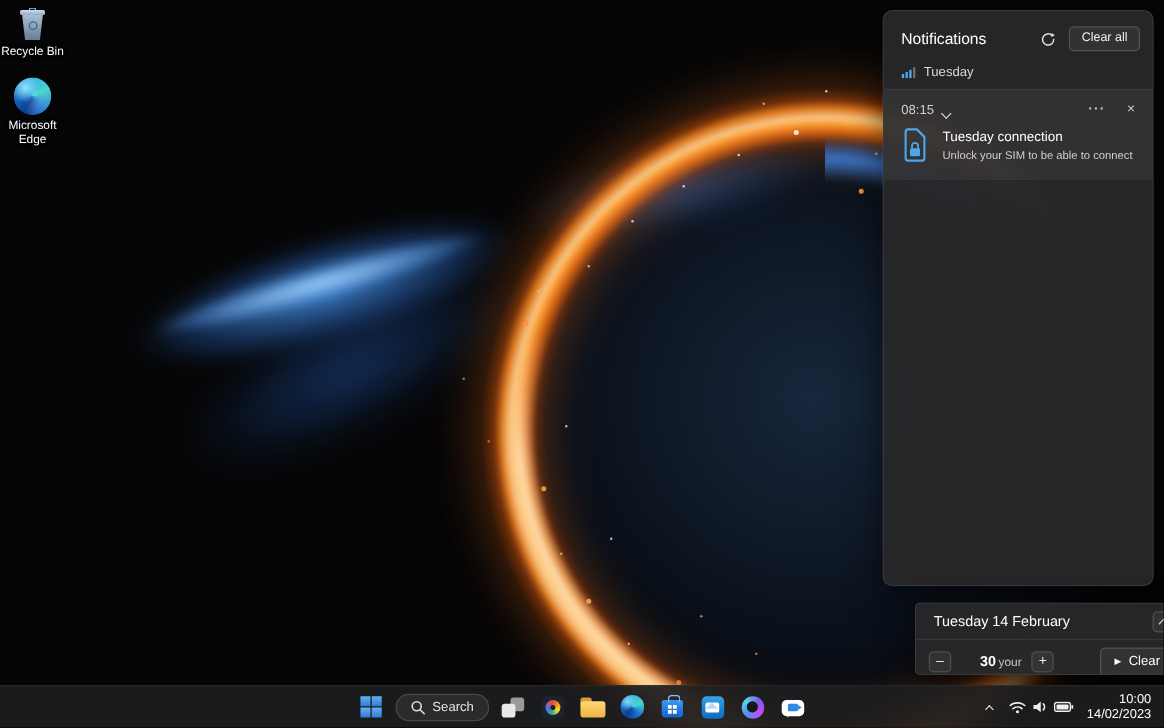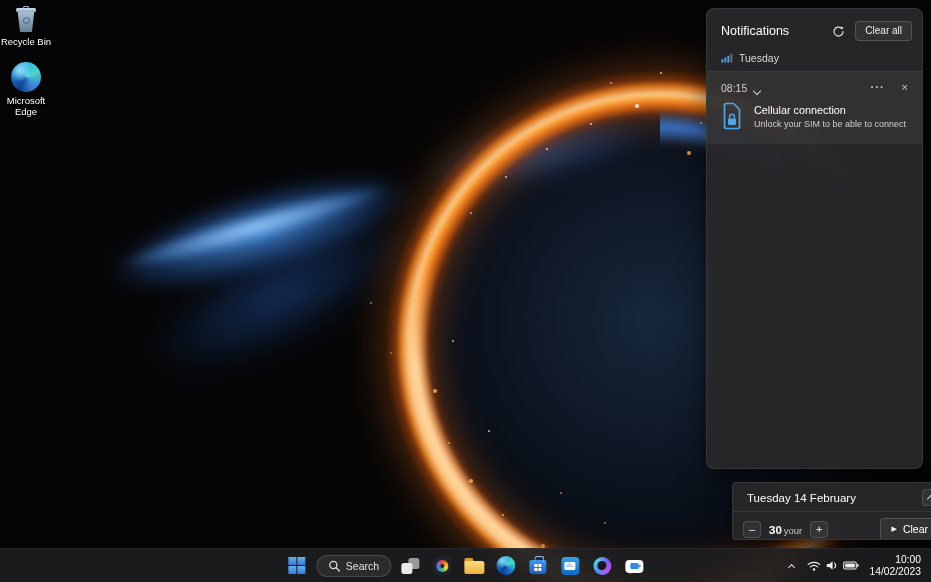--- a/index.html
+++ b/index.html
@@ -120,21 +120,21 @@
   .cal-row{ display:flex; align-items:center; justify-content:space-between;
     padding:6px 8px 5px 14px; }
   .cal-date{ font-size:11.5px; color:#fff; cursor:pointer; }
   .sq-btn{ width:18px; height:17px; border-radius:4px; background:rgba(255,255,255,.06);
     border:1px solid rgba(255,255,255,.14); color:#eee; display:flex; align-items:center;
     justify-content:center; cursor:pointer; font-size:11px; line-height:1; padding:0;
     font-family:inherit; }
   .divider{ height:1px; background:rgba(255,255,255,.08); }
   .focus-row{ display:flex; align-items:center; gap:8px; padding:6px 8px 0 10px; }
   .mins{ font-size:9.5px; color:#c9c9c9; }
-  .mins .v{ font-size:11.5px; font-weight:bold; color:#fff; margin-right:2px; }
+  .mins .v{ font-size:11.5px; font-weight:bold; color:#fff; margin-right:2px;margin-left:15px; }
   .focus-spacer{ flex:1; }
   .focus-btn{ display:flex; align-items:center; gap:6px; padding:4px 11px 5px;
     border-radius:4px; background:rgba(255,255,255,.06); border:1px solid rgba(255,255,255,.16);
     color:#fff; font-size:10.5px; cursor:pointer; font-family:inherit; }
   .focus-btn .play{ font-size:7px; color:#fff; }
 
   .chev{ display:inline-block; width:6px; height:6px;
     border-right:1.3px solid #cfcfcf; border-bottom:1.3px solid #cfcfcf; }
   .chev.down{ transform:rotate(45deg); margin-top:-3px; }
   .chev.up{ transform:rotate(-135deg); margin-top:3px; }
@@ -278,21 +278,21 @@
           <button class="toast-close">×</button>
         </div>
       </div>
       <div class="toast-body">
         <svg width="22" height="28" viewBox="0 0 22 28">
           <path d="M5.5 1.5 h7 l6 6 V24.5 a2 2 0 0 1 -2 2 H5.5 a2 2 0 0 1 -2 -2 V3.5 a2 2 0 0 1 2 -2 Z" fill="none" stroke="#4da6e8" stroke-width="1.7" stroke-linejoin="round"></path>
           <path d="M8.6 16.8 v-2.1 a2.4 2.4 0 0 1 4.8 0 v2.1" fill="none" stroke="#4da6e8" stroke-width="1.5"></path>
           <rect x="7" y="16.6" width="8" height="6.4" rx="1" fill="#4da6e8"></rect>
         </svg>
         <div class="toast-text">
-          <div class="t1">Cellular connection</div>
+          <div class="t1">Tuesday connection</div>
           <div class="t2">Unlock your SIM to be able to connect</div>
         </div>
       </div>
     </div>
   </div>
 
   <div class="cal-panel">
     <div class="cal-row">
       <span class="cal-date">Tuesday 14 February</span>
       <button class="sq-btn">

